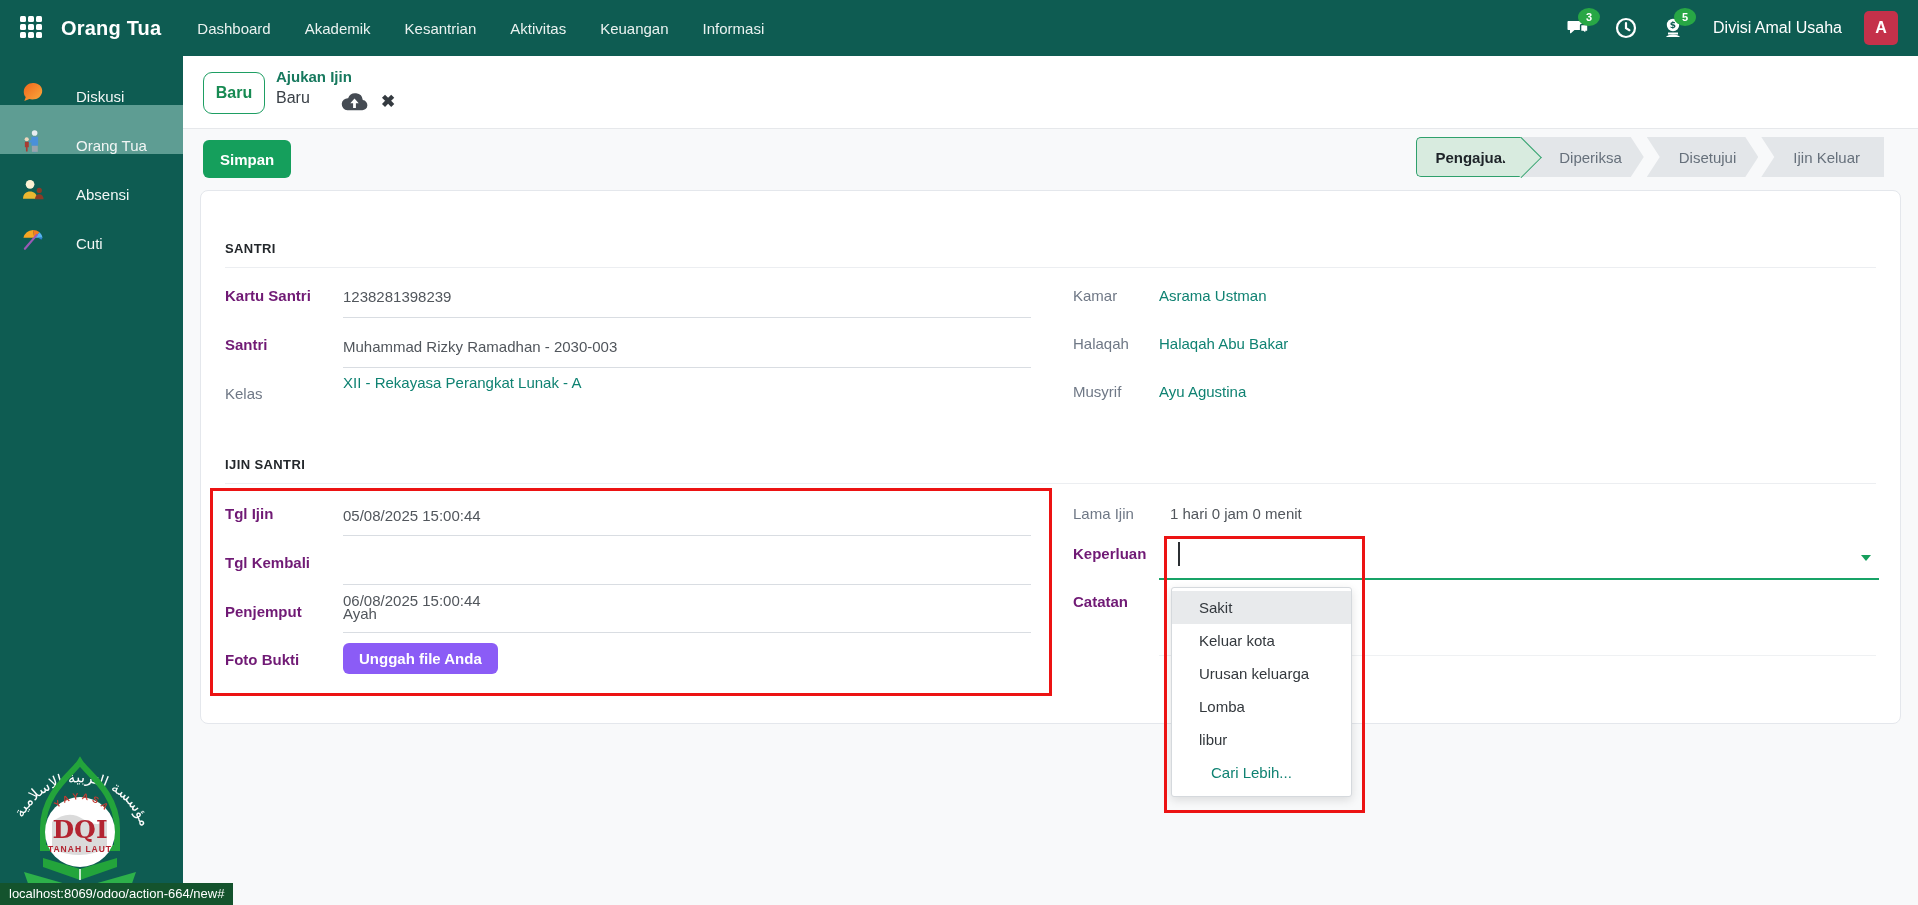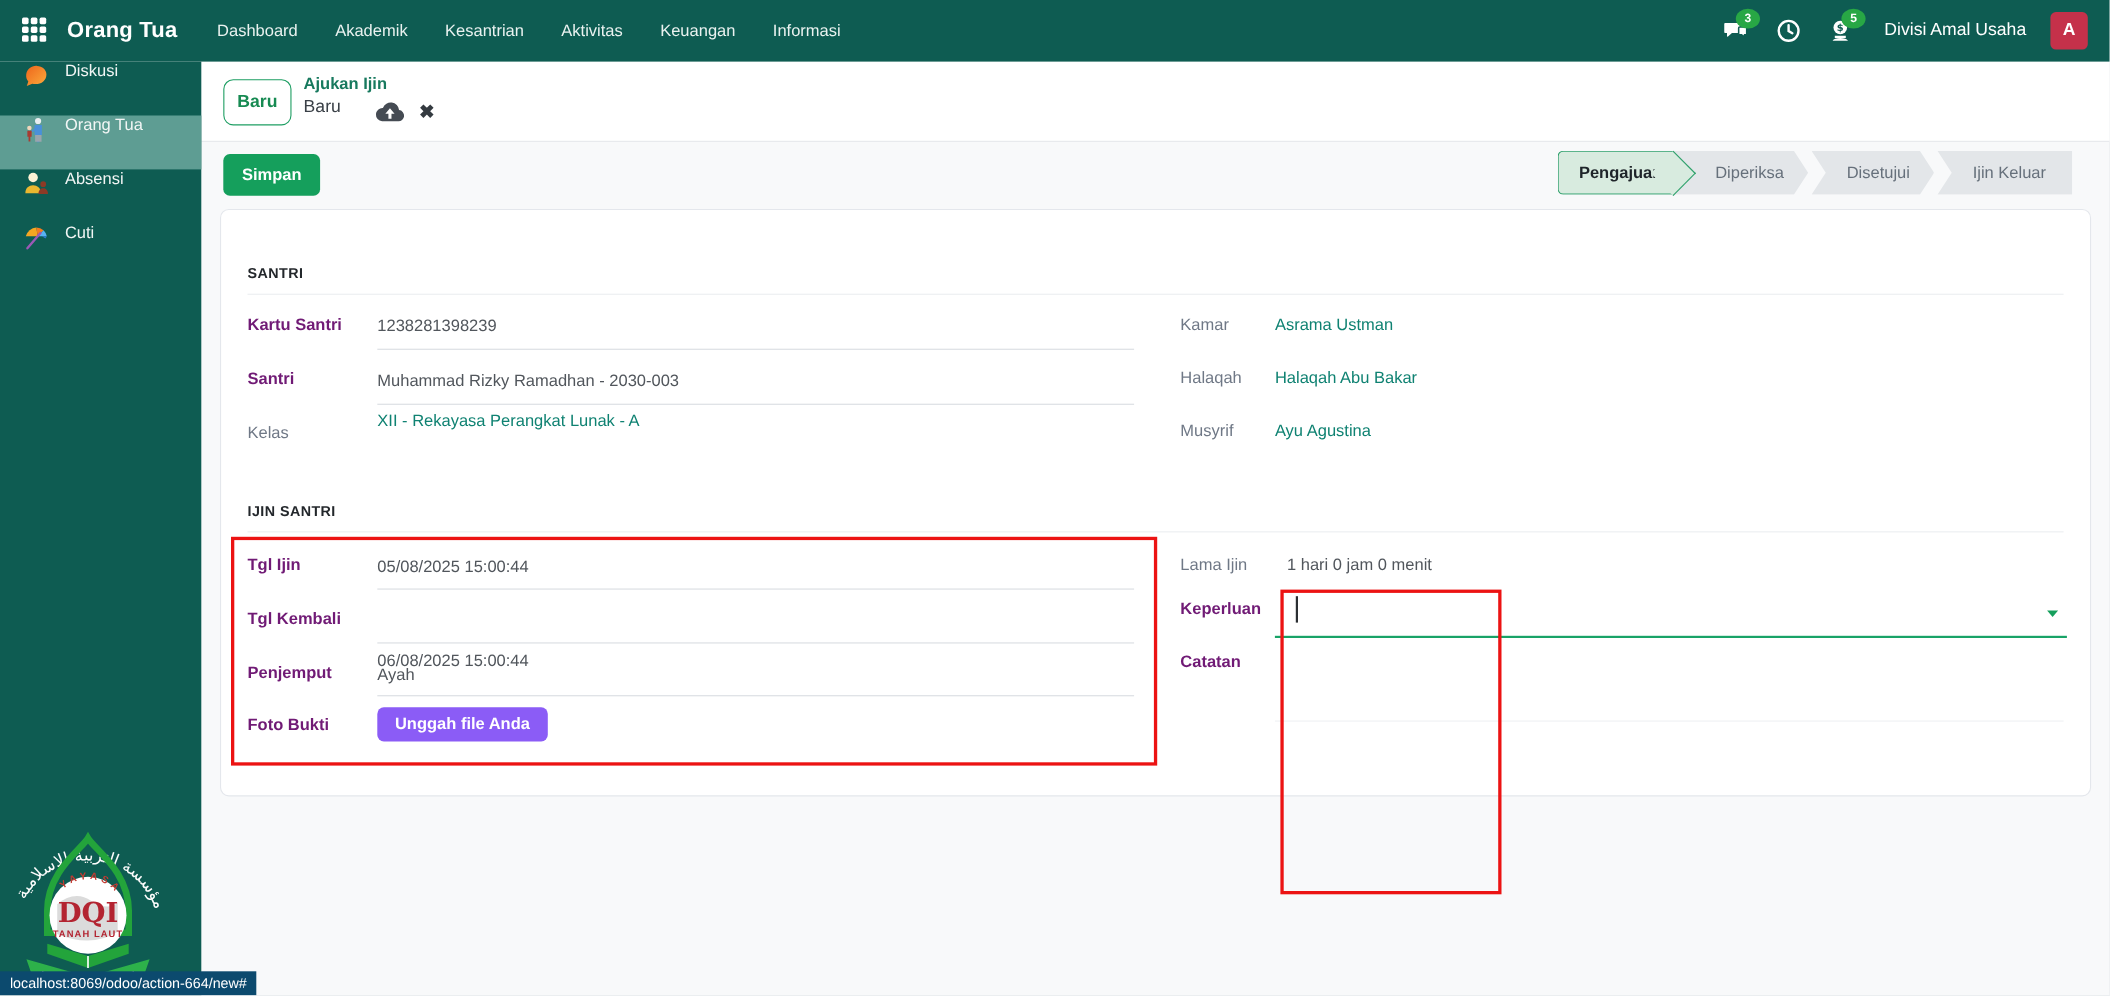--- a/index.html
+++ b/index.html
@@ -13,27 +13,27 @@
   .menu{display:flex;align-items:center;margin-left:36px;gap:34px;}
   .menu a{color:#EAF2F0;font-size:15px;text-decoration:none;cursor:pointer;}
   .nav-right{margin-left:auto;display:flex;align-items:center;gap:22px;padding-right:20px;}
   .icon-wrap{position:relative;width:26px;height:26px;display:flex;align-items:center;justify-content:center;cursor:pointer;}
   .badge{position:absolute;top:-7px;right:-9px;min-width:18px;height:18px;border-radius:50%;background:#28A745;color:#fff;font-size:11px;font-weight:700;display:flex;align-items:center;justify-content:center;padding:0 2px;}
   .user-name{color:#fff;font-size:16px;margin-left:4px;cursor:pointer;}
   .avatar{width:34px;height:34px;border-radius:5px;background:#C5314A;color:#fff;font-size:16px;font-weight:700;display:flex;align-items:center;justify-content:center;cursor:pointer;}
 
   
   .sidebar{position:absolute;left:0;top:56px;width:183px;height:849px;background:#0E5C52;z-index:5;}
-  .side-item{position:relative;height:49px;display:flex;align-items:flex-start;padding-left:20px;gap:13px;cursor:pointer;}
+  .side-item{position:relative;height:49px;display:flex;align-items:flex-end;padding-left:20px;gap:30px;cursor:pointer;}
   .side-item.active{background:#5E9D93;}
   .side-item .lbl{color:#F2F6F5;font-size:15px;}
   .side-icon{width:26px;height:26px;flex:0 0 26px;}
 
   .org-logo{position:absolute;left:4px;top:680px;width:152px;height:170px;}
-  .url-tip{position:absolute;left:0;bottom:0;height:22px;line-height:22px;background:#0c4a6e;color:#fff;font-size:13px;padding:0 9px;z-index:30;white-space:nowrap;}
+  .url-tip{position:absolute;left:0;bottom:0;height:22px;line-height:22px;background:#14532d;color:#fff;font-size:13px;padding:0 9px;z-index:30;white-space:nowrap;}
 
   
   .crumb-row{position:absolute;left:183px;top:56px;width:1735px;height:72px;background:#fff;border-bottom:1px solid #E6E8EB;z-index:4;}
   .stage-pill{position:absolute;left:20px;top:16px;width:60px;height:40px;border:1px solid #1E9E63;border-radius:9px;background:#fff;color:#178A52;font-size:16px;font-weight:700;display:flex;align-items:center;justify-content:center;cursor:pointer;}
   .crumb-title{position:absolute;left:93px;top:12px;font-size:15px;font-weight:700;color:#17795E;}
   .crumb-record{position:absolute;left:93px;top:33px;font-size:16px;color:#3A4047;}
   .cloud-ic{position:absolute;left:158px;top:36px;cursor:pointer;}
   .close-ic{position:absolute;left:198px;top:35px;font-size:17px;font-weight:700;color:#343A40;cursor:pointer;}
 
   
@@ -264,18 +264,26 @@
     <div class="flabel" style="left:872px;top:354px;">Keperluan</div>
     <div class="fvalue" style="left:984px;top:354px;"></div>
     <div class="kep-cursor"></div>
     <div class="kep-line"></div>
     <div class="kep-caret"></div>
 
     <div class="flabel" style="left:872px;top:402px;">Catatan</div>
     <div class="cat-line"></div>
   </div>
 
+  <div class="dropdown">
+    <div class="dd-item hl">Sakit</div>
+    <div class="dd-item">Keluar kota</div>
+    <div class="dd-item">Urusan keluarga</div>
+    <div class="dd-item">Lomba</div>
+    <div class="dd-item">libur</div>
+    <div class="dd-more">Cari Lebih...</div>
+  </div>
 
   <div class="red-box rb1"></div>
   <div class="red-box rb2"></div>
 
   <div class="url-tip">localhost:8069/odoo/action-664/new#</div>
 </div>
 
 </body></html>

